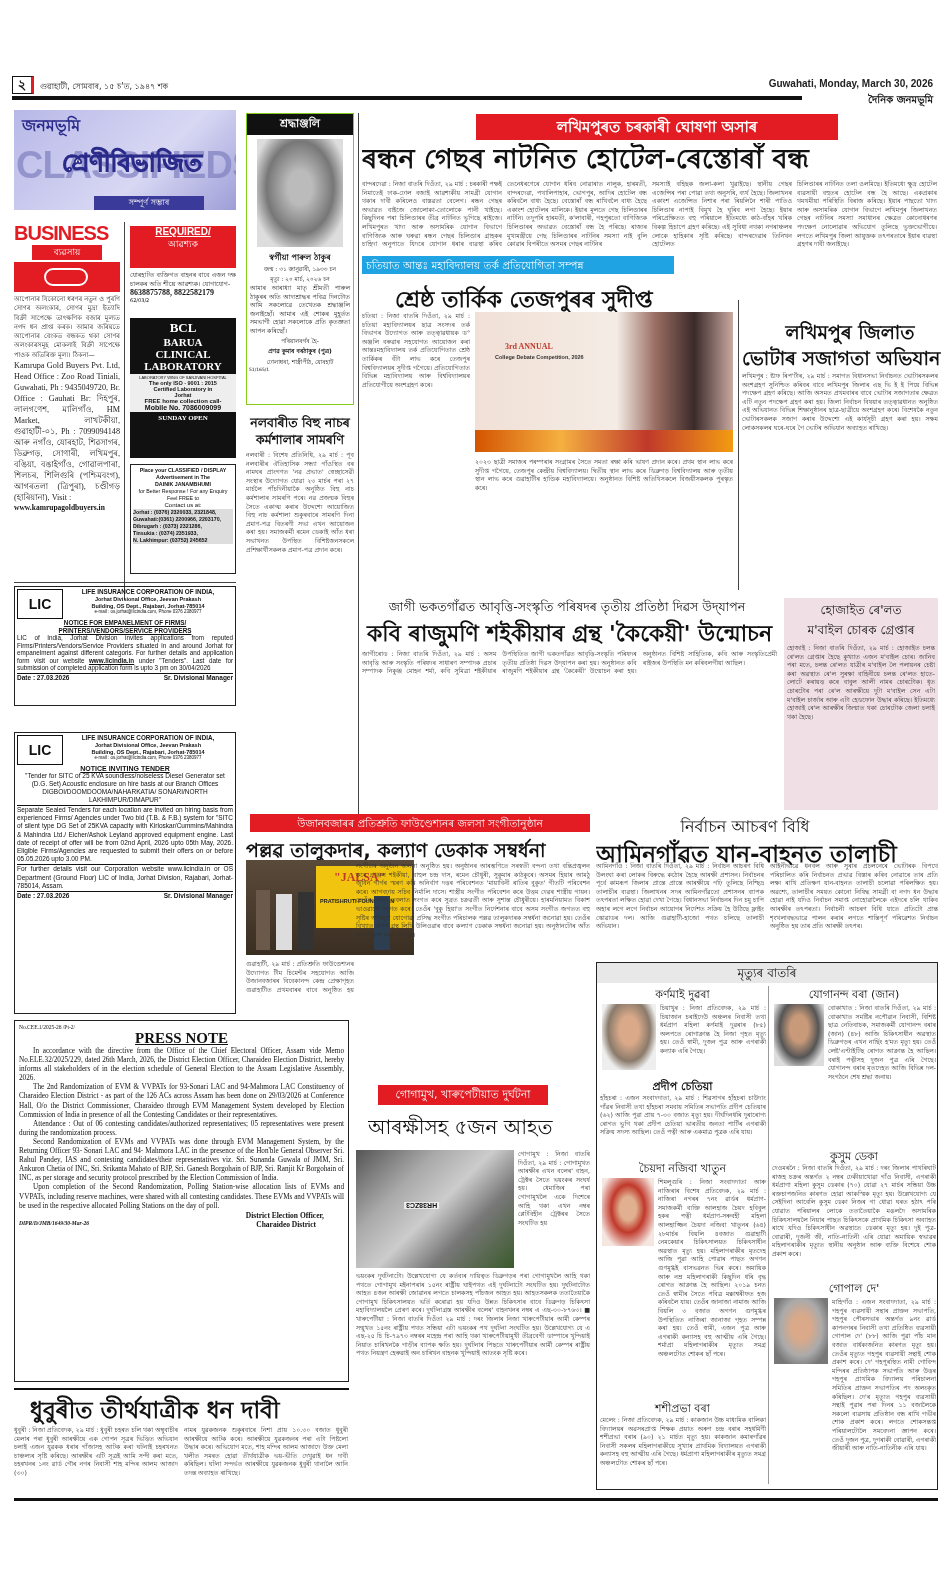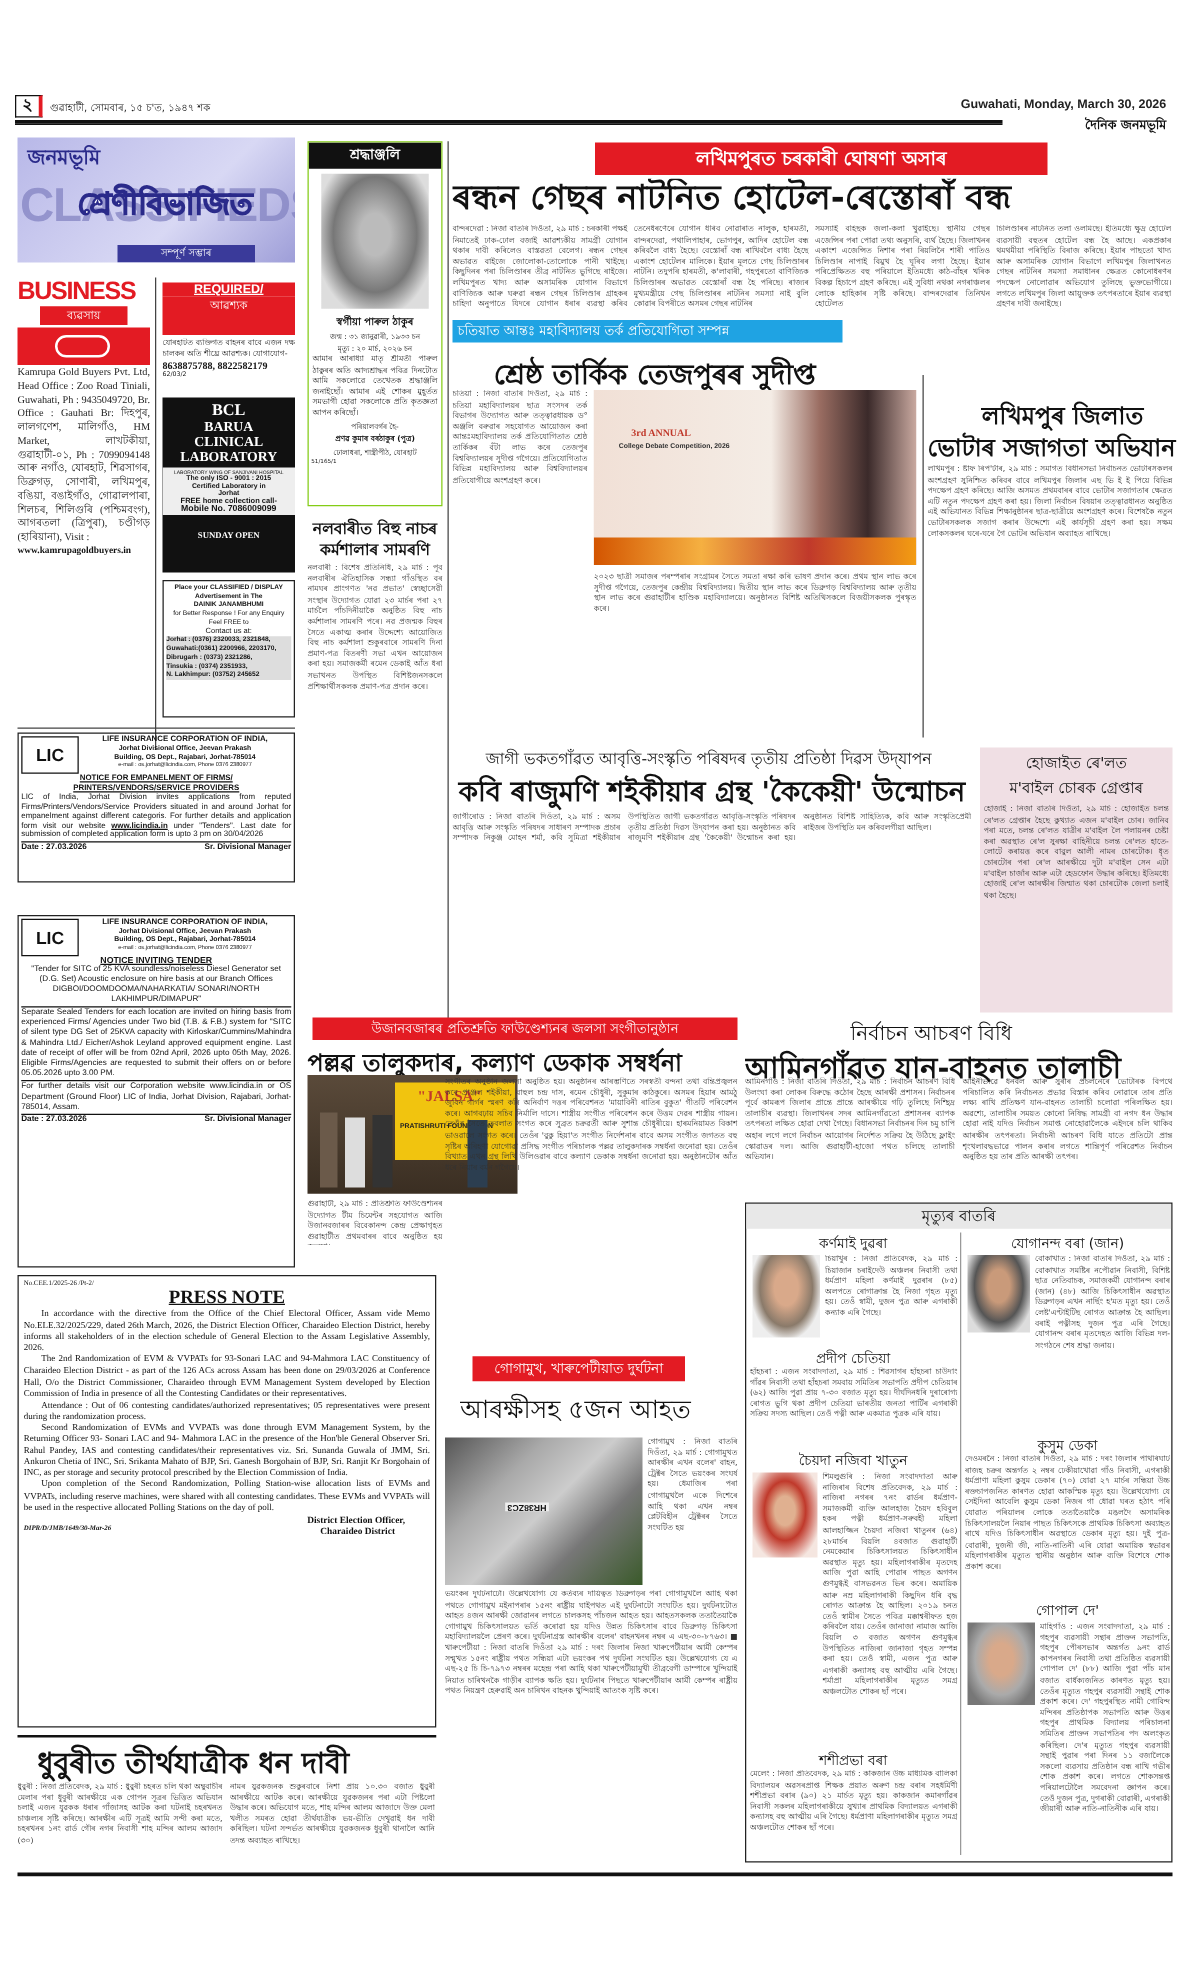--- a/index.html
+++ b/index.html
@@ -33,20 +33,21 @@
   <div class="abs" style="left:48px;top:34px;font-size:24px;font-weight:bold;color:#fff;-webkit-text-stroke:1px #2a2a8a">শ্ৰেণীবিভাজিত</div>
   <div class="abs" style="left:80px;top:86px;width:110px;height:14px;background:#3a3a9a;color:#fff;font-size:8px;text-align:center;line-height:14px">সম্পূৰ্ণ সম্ভাৰ</div>
 </div>
 
 <div class="abs" style="left:14px;top:222px;width:106px;height:378px;">
   <div class="sans" style="font-size:20px;font-weight:900;color:#e31b23;letter-spacing:-1px">BUSINESS</div>
   <div style="background:#e31b23;color:#fff;font-size:9px;text-align:center;margin:0 18px">ব্যৱসায়</div>
   <div style="height:30px;background:#e31b23;margin-top:2px;position:relative">
       <div style="position:absolute;left:30px;top:6px;width:44px;height:18px;border:2px solid #fff;border-radius:10px"></div>
     </div>
+  <div class="txt" style="margin-top:3px;font-size:6.5px;line-height:9.3px;color:#222">আপোনাৰ যিকোনো ধৰণৰ নতুন ও পুৰণি সোণৰ অলংকাৰ, সোণৰ মুদ্রা ইত্যাদি বিক্ৰী সাপেক্ষে তাৎক্ষণিক বজাৰ মূল্যত নগদ ধন প্ৰাপ্ত কৰক। আমাৰ জৰিয়তে আপোনাৰ বেংকত বন্ধকত থকা সোণৰ অলংকাৰসমূহ মোকলাই বিক্ৰী সাপেক্ষে পাওক অতিৰিক্ত মূল্য। ঠিকনা—</div>
   <div class="txt serif" style="font-size:8.2px;line-height:11px;color:#222">Kamrupa Gold Buyers Pvt. Ltd, Head Office : Zoo Road Tiniali, Guwahati, Ph : 9435049720, Br. Office : Gauhati Br: দিহপুৰ, লালগণেশ, মালিগাঁও, HM Market, লাখটকীয়া, গুৱাহাটী-০১, Ph : 7099094148 আৰু নগাঁও, যোৰহাট, শিৱসাগৰ, ডিব্ৰুগড়, সোণাৰী, লখিমপুৰ, বঙিয়া, বঙাইগাঁও, গোৱালপাৰা, শিলচৰ, শিলিগুৰি (পশ্চিমবংগ), আগৰতলা (ত্ৰিপুৰা), চণ্ডীগড় (হাৰিয়ানা), Visit :</div>
   <div class="serif" style="font-size:7.5px;font-weight:bold">www.kamrupagoldbuyers.in</div>
 </div>
 <div class="vline" style="left:124px;top:222px;height:378px"></div>
 
 <div class="abs" style="left:130px;top:226px;width:106px;">
   <div class="sans" style="background:#e31b23;color:#fff;font-size:10px;font-weight:bold;text-align:center;text-decoration:underline">REQUIRED/</div>
   <div style="background:#e31b23;color:#fff;font-size:9px;text-align:center;padding-bottom:16px">আৱশ্যক</div>
   <div class="txt" style="margin-top:3px;color:#222">যোৰহাটত ব্যক্তিগত বাহনৰ বাবে এজন দক্ষ চালকৰ অতি শীঘ্ৰে আৱশ্যক। যোগাযোগ-</div>
   <div class="serif" style="font-size:8px;font-weight:bold">8638875788, 8822582179</div>
@@ -59,21 +60,21 @@
   <div class="serif" style="font-size:11px;font-weight:bold;line-height:12px">CLINICAL</div>
   <div class="serif" style="font-size:11px;font-weight:bold;line-height:12px">LABORATORY</div>
   <div style="background:#eee;color:#111;margin-top:2px;padding:1px 0" class="sans">
     <div style="font-size:4px">LABORATORY WING OF SANJIVANI HOSPITAL</div>
     <div style="font-size:5.5px;font-weight:bold">The only ISO - 9001 : 2015</div>
     <div style="font-size:5.5px;font-weight:bold">Certified Laboratory in</div>
     <div style="font-size:5.5px;font-weight:bold">Jorhat</div>
     <div style="font-size:6px;font-weight:bold">FREE home collection call-</div>
     <div style="font-size:7px;font-weight:bold">Mobile No. 7086009099</div>
   </div>
-  <div class="serif" style="font-size:7px;font-weight:bold;margin-top:12px">SUNDAY OPEN</div>
+  <div class="serif" style="font-size:7px;font-weight:bold;margin-top:2px">SUNDAY OPEN</div>
 </div>
 
 <div class="abs box sans" style="left:130px;top:464px;width:106px;height:110px;text-align:center;font-size:5.3px;line-height:7px;padding:2px;overflow:hidden">
   <div style="font-weight:bold">Place your CLASSIFIED / DISPLAY Advertisement in The</div>
   <div style="font-weight:bold">DAINIK JANAMBHUMI</div>
   <div>for Better Response ! For any Enquiry Feel FREE to</div>
   <div style="font-size:6px">Contact us at:</div>
   <div style="background:#ddd;text-align:left;font-weight:bold">
     <div>Jorhat : (0376) 2320033, 2321848,</div>
     <div>Guwahati:(0361) 2200966, 2203170,</div>
@@ -220,21 +221,21 @@
 <div class="abs txt" style="left:518px;top:1150px;width:72px;height:118px">গোগামুখ : নিজা বাতৰি দিওঁতা, ২৯ মাৰ্চ : গোগামুখত আৰক্ষীৰ এখন বলেৰ' বাহন, ট্ৰেক্টৰ সৈতে ভয়ংকৰ সংঘৰ্ষ হয়। ধেমাজিৰ পৰা গোগামুখলৈ একে দিশেৰে আহি থকা এখন নম্বৰ প্লেটবিহীন ট্ৰেক্টৰৰ সৈতে সংঘটিত হয়</div>
 <div class="abs txt" style="left:356px;top:1272px;width:234px;height:218px">ভয়ংকৰ দুৰ্ঘটনাটো। উল্লেখযোগ্য যে কৰ্তব্যৰ দায়িত্বত ডিব্ৰুগড়ৰ পৰা গোগামুখলৈ আহি থকা পথতে গোগামুখ মইনাপৰাৰ ১৫নং ৰাষ্ট্ৰীয় ঘাইপথত এই দুৰ্ঘটনাটো সংঘটিত হয়। দুৰ্ঘটনাটোত আহত ৪জন আৰক্ষী জোৱানৰ লগতে চালকসহ পাঁচজন আহত হয়। আহতসকলক ততাতৈয়াকৈ গোগামুখ চিকিৎসালয়ত ভৰ্তি কৰোৱা হয় যদিও উন্নত চিকিৎসাৰ বাবে ডিব্ৰুগড় চিকিৎসা মহাবিদ্যালয়লৈ প্ৰেৰণ কৰে। দুৰ্ঘটনাগ্ৰস্ত আৰক্ষীৰ বলেৰ' বাহনখনৰ নম্বৰ এ এছ-৩০-৮৭৬৩। ■ খাৰুপেটীয়া : নিজা বাতৰি দিওঁতা ২৯ মাৰ্চ : দৰং জিলাৰ নিজা খাৰুপেটীয়াৰ আৰ্মী কেম্পৰ সন্মুখত ১৫নং ৰাষ্ট্ৰীয় পথত সন্ধিয়া এটা ভয়ংকৰ পথ দুৰ্ঘটনা সংঘটিত হয়। উল্লেখযোগ্য যে এ এছ-২৫ চি চি-৭৯৭৩ নম্বৰৰ মহেন্দ্ৰ পৰা আহি থকা খাৰুপেটীয়ামুখী তীব্ৰবেগী ডাম্পাৰে খুন্দিয়াই নিয়াত চাৰিখনকৈ গাড়ীৰ ব্যাপক ক্ষতি হয়। দুৰ্ঘটনাৰ পিছতে খাৰুপেটীয়াৰ আৰ্মী কেম্পৰ ৰাষ্ট্ৰীয় পথত নিয়ন্ত্ৰণ হেৰুৱাই অন চাৰিখন বাহনক খুন্দিয়াই আতংক সৃষ্টি কৰে।</div>
 
 <div class="abs" style="left:596px;top:962px;width:342px;height:528px;border:1px solid #222;overflow:hidden">
   <div style="position:absolute;left:0;top:0;width:100%;height:20px;background:#e8e8e8;text-align:center;font-size:12px;line-height:20px">মৃত্যুৰ বাতৰি</div>
 </div>
 
 <div class="abs hl" style="left:600px;top:986px;width:165px;text-align:center;font-size:11px;font-weight:normal">কৰ্ণমাই দুৱৰা</div>
 <div class="abs photo" style="left:602px;top:1004px;width:54px;height:66px;background:radial-gradient(ellipse at 50% 40%,#d9a98a 25%,#8a7a6a 55%,#eee 75%)"></div>
 <div class="abs txt" style="left:660px;top:1004px;width:106px;height:70px">চিয়াখুৰ : নিজা প্ৰতিবেদক, ২৯ মাৰ্চ : চিয়াজান চৰাইদেউ অঞ্চলৰ নিবাসী তথা ধৰ্মপ্ৰাণ মহিলা কৰ্ণমাই দুৱৰাৰ (৮৫) অলপতে ৰোগাক্ৰান্ত হৈ নিজা গৃহত মৃত্যু হয়। তেওঁ স্বামী, দুজন পুত্ৰ আৰু এগৰাকী কন্যাক এৰি গৈছে।</div>
-<div class="abs hl" style="left:600px;top:1078px;width:165px;text-align:center;font-size:11px;font-weight:normal">প্ৰদীপ চেতিয়া</div>
+<div class="abs hl" style="left:600px;top:1078px;width:165px;text-align:center;font-size:11px;font-weight:bold">প্ৰদীপ চেতিয়া</div>
 <div class="abs txt" style="left:600px;top:1094px;width:166px;height:62px">হাঁহচৰা : এজন সংবাদদাতা, ২৯ মাৰ্চ : শিৱসাগৰ হাঁহচৰা চাউদাং গাঁৱৰ নিবাসী তথা হাঁহচৰা সমবায় সমিতিৰ সভাপতি প্ৰদীপ চেতিয়াৰ (৬২) আজি পুৱা প্ৰায় ৭-৩০ বজাত মৃত্যু হয়। দীৰ্ঘদিনধৰি দুৰাৰোগ্য ৰোগত ভুগি থকা প্ৰদীপ চেতিয়া ভাৰতীয় জনতা পাৰ্টিৰ এগৰাকী সক্ৰিয় সদস্য আছিল। তেওঁ পত্নী আৰু একমাত্ৰ পুত্ৰক এৰি যায়।</div>
 <div class="abs hl" style="left:600px;top:1160px;width:165px;text-align:center;font-size:11px;font-weight:normal">চৈয়দা নজিবা খাতুন</div>
 <div class="abs photo" style="left:602px;top:1178px;width:52px;height:68px;background:radial-gradient(ellipse at 50% 45%,#e0b090 22%,#c0392b 45%,#f5e6e0 80%)"></div>
 <div class="abs txt" style="left:658px;top:1178px;width:108px;height:216px">শিমলুগুৰি : নিজা সংবাদদাতা আৰু নাজিৰাৰ বিশেষ প্ৰতিবেদক, ২৯ মাৰ্চ : নাজিৰা নগৰৰ ৭নং ৱাৰ্ডৰ ধৰ্মপ্ৰাণ-সমাজকৰ্মী ব্যক্তি আলহাজ চৈয়দ হবিবুল হকৰ পত্নী ধৰ্মপ্ৰাণ-সৰুবহী মহিলা আলহাজ্জিন চৈয়দা নজিবা খাতুনৰ (৬৪) ২৮মাৰ্চৰ বিয়লি ৪বজাত গুৱাহাটী নেমকেয়াৰ চিকিৎসালয়ত চিকিৎসাধীন অৱস্থাত মৃত্যু হয়। মহিলাগৰাকীৰ মৃতদেহ আজি পুৱা আহি পোৱাৰ পাছত অগণন গুণমুগ্ধই বাসভৱনত ভিৰ কৰে। অমায়িক আৰু নম্ৰ মহিলাগৰাকী কিছুদিন ধৰি বৃদ্ধ ৰোগত আক্ৰান্ত হৈ আছিল। ২০১৯ চনত তেওঁ স্বামীৰ সৈতে পবিত্ৰ মক্কাশ্বৰীফত হজ কৰিবলৈ যায়। তেওঁৰ জানাজা নামাজ আজি বিয়লি ৩ বজাত অগণন গুণমুগ্ধৰ উপস্থিতিত নাজিৰা জানাজা গৃহত সম্পন্ন কৰা হয়। তেওঁ স্বামী, এজন পুত্ৰ আৰু এগৰাকী কন্যাসহ বহু আত্মীয় এৰি গৈছে। শৰ্মাপ্ৰা মহিলাগৰাকীৰ মৃত্যুত সমগ্ৰ অঞ্চলটোত শোকৰ ছাঁ পৰে।</div>
 <div class="vline" style="left:768px;top:986px;height:498px;background:#999"></div>
 
 <div class="abs hl" style="left:772px;top:986px;width:164px;text-align:center;font-size:11px;font-weight:normal">যোগানন্দ বৰা (জান)</div>
 <div class="abs photo" style="left:774px;top:1004px;width:50px;height:62px;background:radial-gradient(ellipse at 50% 40%,#c99a7a 25%,#555 55%,#ddd 80%)"></div>
 <div class="abs txt" style="left:828px;top:1004px;width:108px;height:140px">বোকাখাত : নিজা বাতৰি দিওঁতা, ২৯ মাৰ্চ : বোকাখাত সমষ্টিৰ নপৌৱান নিবাসী, বিশিষ্ট ছাত্ৰ নেতিবাচক, সমাজকৰ্মী যোগানন্দ বৰাৰ (জান) (৪৮) আজি চিকিৎসাধীন অৱস্থাত ডিব্ৰুগড়ৰ এখন নাৰ্ছিং হ'মত মৃত্যু হয়। তেওঁ লেষ্ট'এণ্টাইটিছ ৰোগত আক্ৰান্ত হৈ আছিল। বৰাই পত্নীসহ দুজন পুত্ৰ এৰি গৈছে। যোগানন্দ বৰাৰ মৃতদেহত আজি বিভিন্ন দল-সংগঠনে শেষ শ্ৰদ্ধা জনায়।</div>
 <div class="abs hl" style="left:772px;top:1148px;width:164px;text-align:center;font-size:11px;font-weight:normal">কুসুম ডেকা</div>

